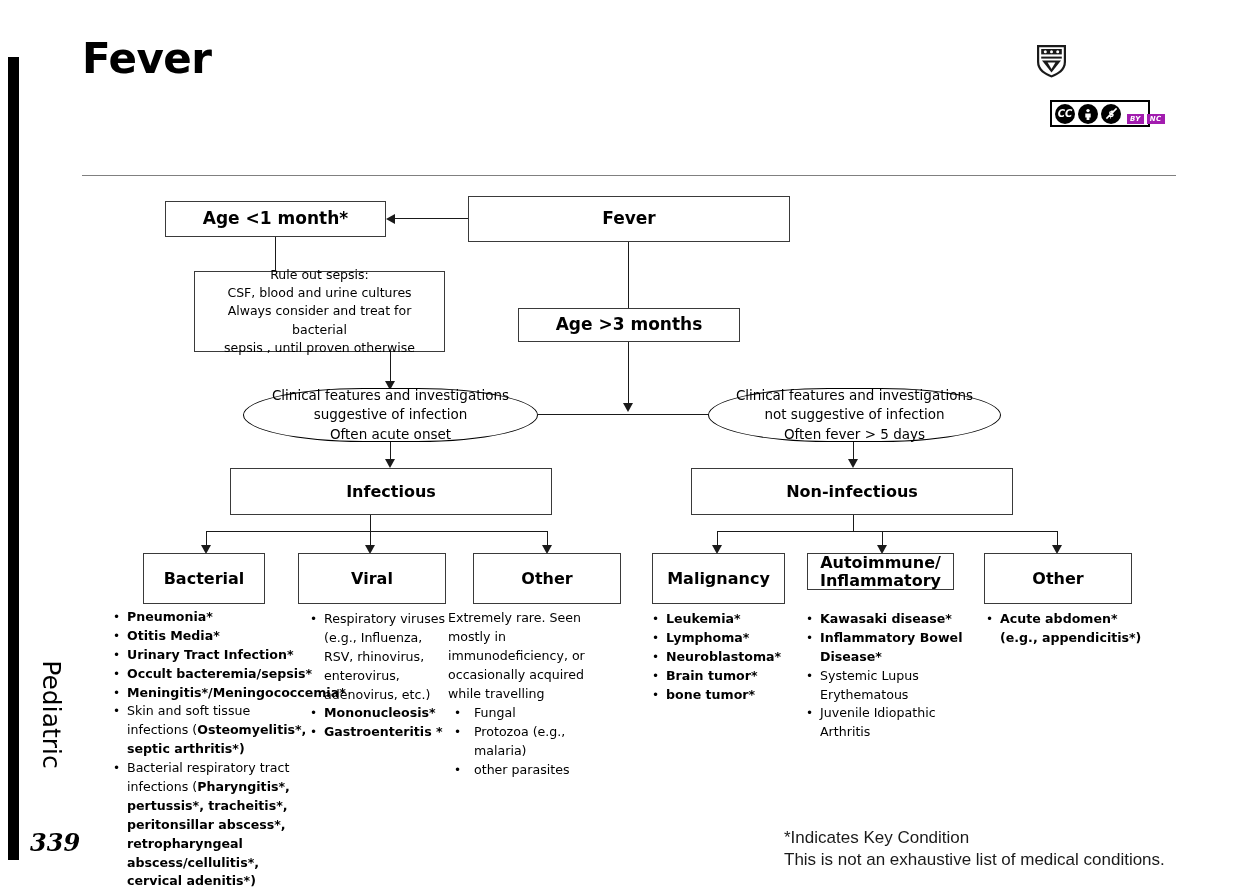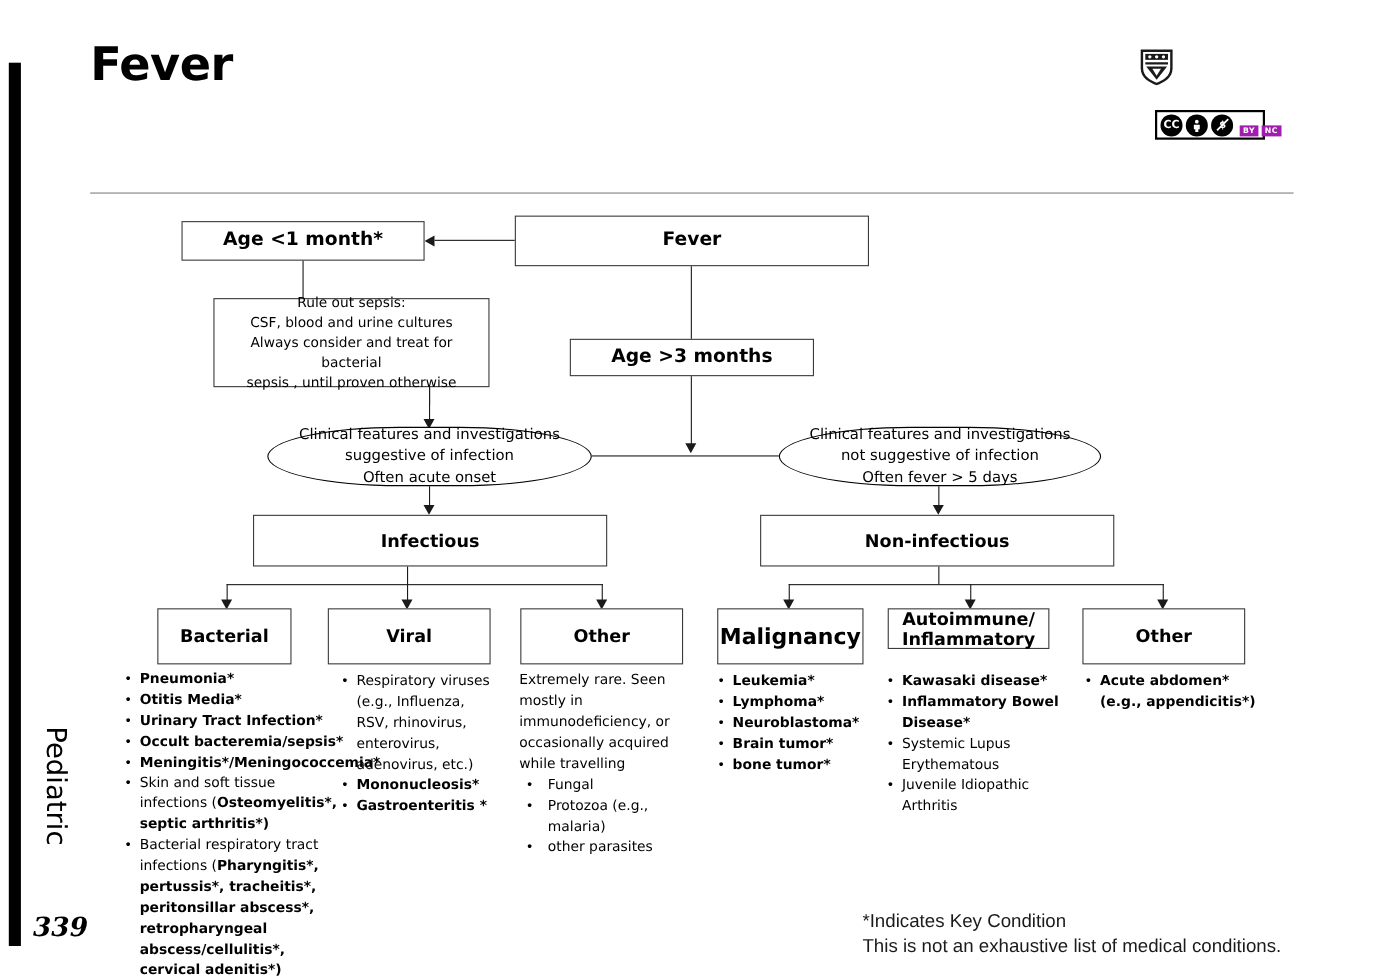--- a/index.html
+++ b/index.html
@@ -24,21 +24,21 @@
   #uofc-logo .crest{width:31px;height:34px;flex:0 0 31px;}
   #uofc-logo .wordmark{display:flex;flex-direction:column;line-height:1;}
   #uofc-logo .l1{font-size:11.5px;font-weight:bold;letter-spacing:0.9px;
     font-family:"DejaVu Sans", sans-serif;}
   #uofc-logo .l2{font-size:20.5px;font-weight:bold;letter-spacing:0.2px;margin-top:1px;
     font-family:"DejaVu Sans", sans-serif;}
 
   
   #cc-badge{left:1050px;top:100px;width:100px;height:27px;background:#fff;border:2px solid #000;
     display:flex;align-items:center;box-sizing:border-box;}
-  #cc-badge .ccwrap{display:flex;align-items:center;gap:3px;padding-left:3px;}
+  #cc-badge .ccwrap{display:flex;align-items:center;gap:3px;padding-left:3px;font-style:italic;}
   #cc-badge .circ{width:20px;height:20px;border-radius:50%;background:#000;color:#fff;
     display:flex;align-items:center;justify-content:center;font-size:10px;font-weight:bold;
     font-family:"DejaVu Sans", sans-serif;}
   #cc-badge .cc-tags{display:flex;gap:3px;margin-left:3px;align-self:flex-end;margin-bottom:0px;}
   #cc-badge .tag{background:#a21caf;color:#fff;font-size:7px;font-weight:bold;
     padding:1px 3px;font-family:"DejaVu Sans", sans-serif;letter-spacing:0.4px;}
 
   
   #header-rule{left:82px;top:175px;width:1094px;height:1px;background:#808080;}
 
@@ -215,21 +215,21 @@
 <div class="node hdr" style="left:143px;top:553px;width:122px;height:51px;">
   <span class="node-label" style="font-size:16px;">Bacterial</span>
 </div>
 <div class="node" style="left:298px;top:553px;width:148px;height:51px;">
   <span class="node-label" style="font-size:16px;">Viral</span>
 </div>
 <div class="node hdr" style="left:473px;top:553px;width:148px;height:51px;">
   <span class="node-label" style="font-size:16px;">Other</span>
 </div>
 <div class="node" style="left:652px;top:553px;width:133px;height:51px;">
-  <span class="node-label" style="font-size:20px;">Malignancy</span>
+  <span class="node-label" style="font-size:16px;">Malignancy</span>
 </div>
 <div class="node" style="left:807px;top:553px;width:147px;height:37px;">
   <span class="node-label" style="font-size:16px;white-space:pre-line;">Autoimmune/
 Inflammatory</span>
 </div>
 <div class="node hdr" style="left:984px;top:553px;width:148px;height:51px;">
   <span class="node-label" style="font-size:16px;">Other</span>
 </div>
 
 <div class="list" id="list-bacterial" style="left:113px;top:608px;width:200px;">
@@ -271,21 +271,21 @@
     <div class="li">
       <span class="bl">•</span>
       <span class="tx"><span class="b">Mononucleosis*</span></span>
     </div>
     <div class="li">
       <span class="bl">•</span>
       <span class="tx"><span class="b">Gastroenteritis *</span></span>
     </div>
   </div>
 
-<div class="list" id="list-other-infectious" style="left:472px;top:609px;width:152px;">
+<div class="list" id="list-other-infectious" style="left:448px;top:609px;width:152px;">
   <div class="plain-para">Extremely rare. Seen mostly in immunodeficiency, or occasionally acquired while travelling</div>
   <div id="list-other-infectious-bullets">
       <div class="li indent">
         <span class="bl">•</span>
         <span class="tx"><span>Fungal</span></span>
       </div>
       <div class="li indent">
         <span class="bl">•</span>
         <span class="tx"><span>Protozoa (e.g., malaria)</span></span>
       </div>

